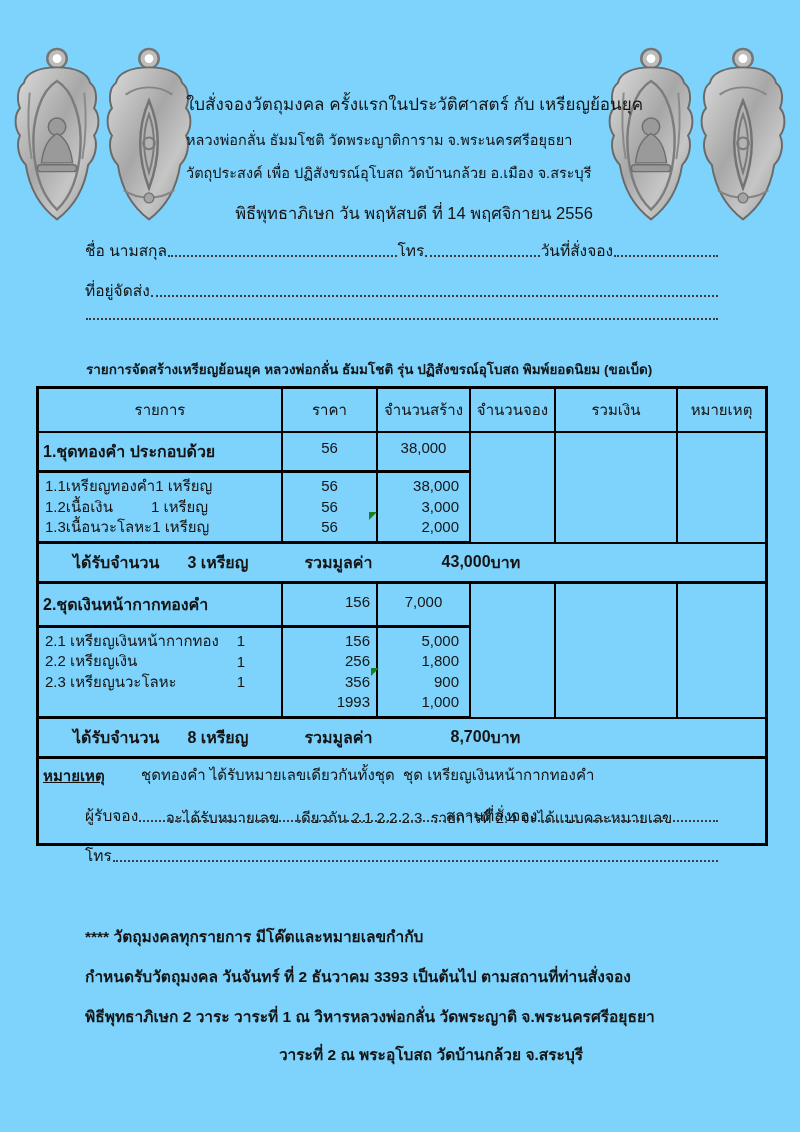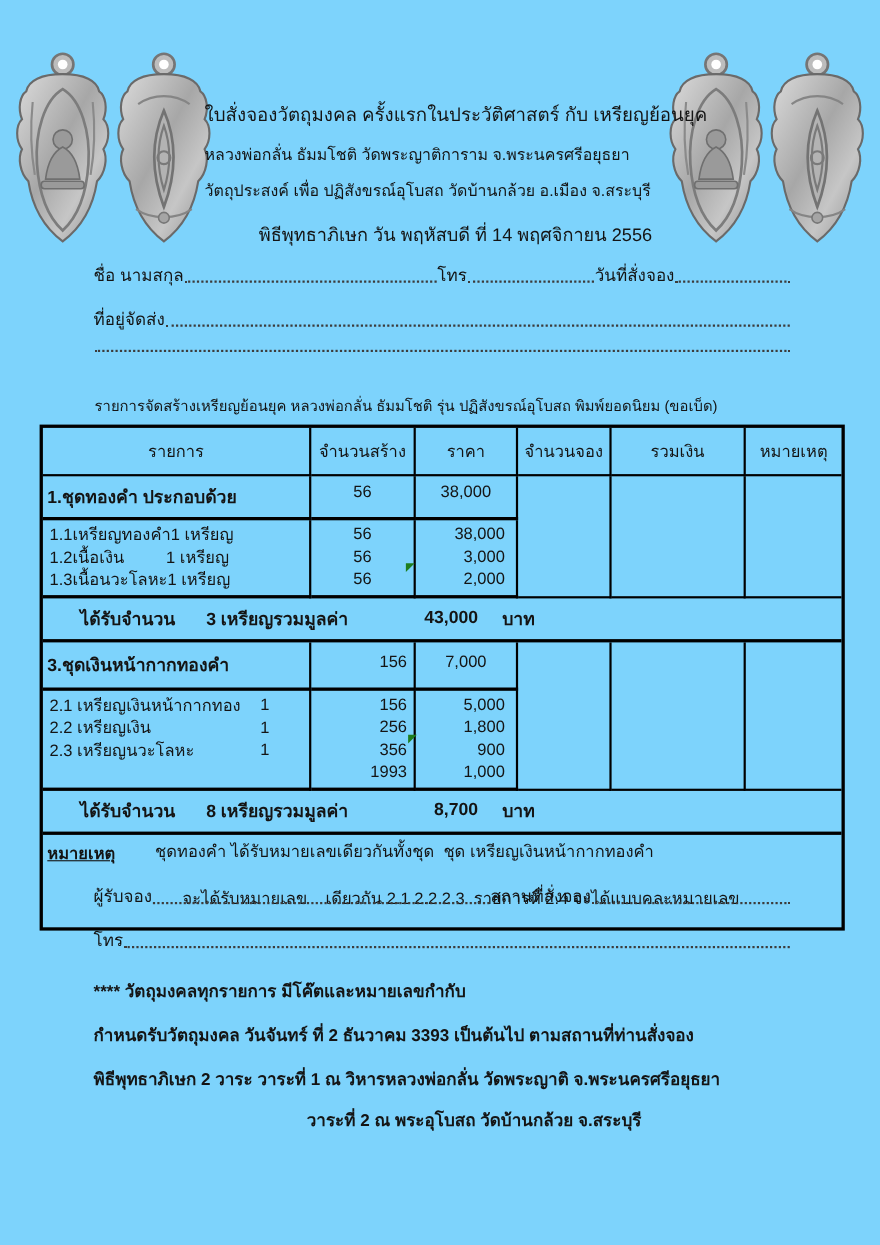--- a/index.html
+++ b/index.html
@@ -22,21 +22,21 @@
   .form-line{position:absolute;display:flex;align-items:flex-end;font-size:15.5px;line-height:1.25;}
   .form-line .lbl{white-space:nowrap;}
   .dots{border-bottom:2px dotted #3c3c3c;height:2px;margin:0 1px 3px 1px;}
   .grow1{flex:1;} .grow11{flex:1.1;} .grow17{flex:1.7;} .grow22{flex:2.2;}
   #line-name{left:85px;top:241px;width:634px;}
   #line-address{left:85px;top:281px;width:634px;}
   #line-dots3{left:85px;top:316px;width:634px;}
   #line-receiver{left:85px;top:806px;width:634px;}
   #line-phone2{left:85px;top:846px;width:634px;}
   
-  .caption{position:absolute;left:86px;top:358px;font-size:13.5px;font-weight:normal;white-space:nowrap;}
+  .caption{position:absolute;left:86px;top:358px;font-size:13.5px;font-weight:bold;white-space:nowrap;}
   .order-table{
     position:absolute;left:36px;top:386px;width:732px;
     display:grid;grid-template-columns:244px 95px 93px 85px 122px auto;
     border:3px solid #000;font-size:15px;box-sizing:border-box;
   }
   .cell{border-right:2px solid #000;border-bottom:2px solid #000;padding:3px 6px;box-sizing:border-box;}
   .cell.last{border-right:none;}
   .th{text-align:center;padding:9px 2px;font-size:15px;}
   .sec-title{font-weight:bold;font-size:16px;padding:6px 4px;}
   .num-c{text-align:center;}
@@ -44,35 +44,35 @@
   .span2{grid-row:span 2;}
   .items .line{display:flex;align-items:center;height:20.5px;}
   .items.nums .line{display:block;line-height:20.5px;height:20.5px;}
   .item-label{flex:1;white-space:nowrap;}
   .qty-s1{width:124px;text-align:left;}
   .qty-s2{width:124px;text-align:right;padding-right:30px;box-sizing:border-box;}
   .summary{grid-column:1 / -1;border-right:none;display:flex;align-items:center;
            font-weight:bold;font-size:16px;padding:6px 0;}
   .sum-receive-label{margin-left:34px;}
   .sum-receive-qty{margin-left:28px;}
-  .sum-total-label{}
+  .sum-total-label{margin-left:56px;}
   .sum-value{width:118px;text-align:right;}
-  .sum-unit{margin-left:22px;}
+  .sum-unit{}
   .note-row{grid-column:1 / -1;border-right:none;border-bottom:none;display:flex;
             padding:5px 4px 14px 4px;font-size:15px;}
   .note-label{font-weight:bold;text-decoration:underline;width:98px;flex:none;}
   .note-text{flex:1;white-space:pre-wrap;line-height:1.45;}
   .sec2-title-row{padding-top:8px;padding-bottom:8px;}
   .thick-b{border-bottom-width:3px;}
   
   .artifact{position:absolute;width:0;height:0;border-top:8px solid #1e7e1e;border-right:8px solid transparent;}
   #artifact-1{left:369px;top:512px;}
   #artifact-2{left:371px;top:668px;}
   
-  .footer-line{position:absolute;left:85px;font-size:15.5px;font-weight:bold;white-space:nowrap;}
+  .footer-line{position:absolute;left:85px;font-size:15.5px;font-weight:bold;white-space:nowrap;margin-top:36px;}
   #footer-1{top:888px;}
   #footer-2{top:928px;}
   #footer-3{top:968px;}
   #footer-4{top:1006px;left:0;width:100%;text-align:center;padding-left:34px;box-sizing:border-box;}
 </style>
 </head>
 <body>
 
 <div class="page">
 
@@ -154,22 +154,22 @@
   </div>
   <div class="form-line" id="line-dots3">
     <span class="dots grow1"></span>
   </div>
 
   <div class="caption">รายการจัดสร้างเหรียญย้อนยุค หลวงพ่อกลั่น ธัมมโชติ รุ่น ปฏิสังขรณ์อุโบสถ พิมพ์ยอดนิยม (ขอเบ็ด)</div>
 
   <div class="order-table">
 
     <div class="cell th">รายการ</div>
+    <div class="cell th">ราคา</div>
     <div class="cell th">จำนวนสร้าง</div>
-    <div class="cell th">ราคา</div>
     <div class="cell th">จำนวนจอง</div>
     <div class="cell th">รวมเงิน</div>
     <div class="cell th last">หมายเหตุ</div>
 
     <div class="cell sec-title thick-b">1.ชุดทองคำ ประกอบด้วย</div>
     <div class="cell num-c sec-num thick-b" style="padding-top:6px;">56</div>
     <div class="cell num-c thick-b" style="padding-top:6px;">38,000</div>
     <div class="cell span2"></div>
     <div class="cell span2"></div>
     <div class="cell span2 last"></div>
@@ -200,21 +200,21 @@
     </div>
 
     <div class="cell summary thick-b">
       <span class="sum-receive-label">ได้รับจำนวน</span>
       <span class="sum-receive-qty">3 เหรียญ</span>
       <span class="sum-total-label">รวมมูลค่า</span>
       <span class="sum-value">43,000</span>
       <span class="sum-unit">บาท</span>
     </div>
 
-    <div class="cell sec-title sec2-title-row thick-b">3.ชุดเงินหน้ากากทองคำ</div>
+    <div class="cell sec-title sec2-title-row thick-b">2.ชุดเงินหน้ากากทองคำ</div>
     <div class="cell num-r thick-b" style="padding-top:9px;padding-right:6px;">156</div>
     <div class="cell num-c thick-b" style="padding-top:9px;">7,000</div>
     <div class="cell span2"></div>
     <div class="cell span2"></div>
     <div class="cell span2 last"></div>
 
     <div class="cell items thick-b">
       <div class="line">
         <span class="item-label">2.1 เหรียญเงินหน้ากากทอง</span>
         <span class="qty-s2">1</span>

